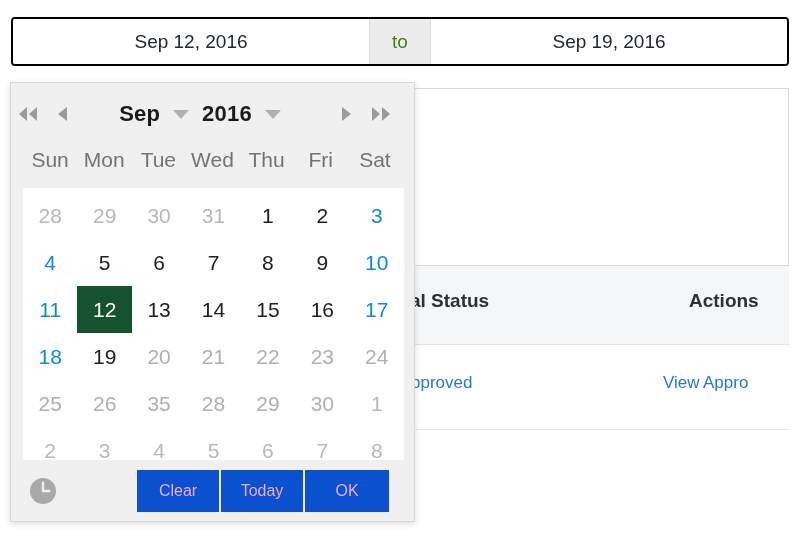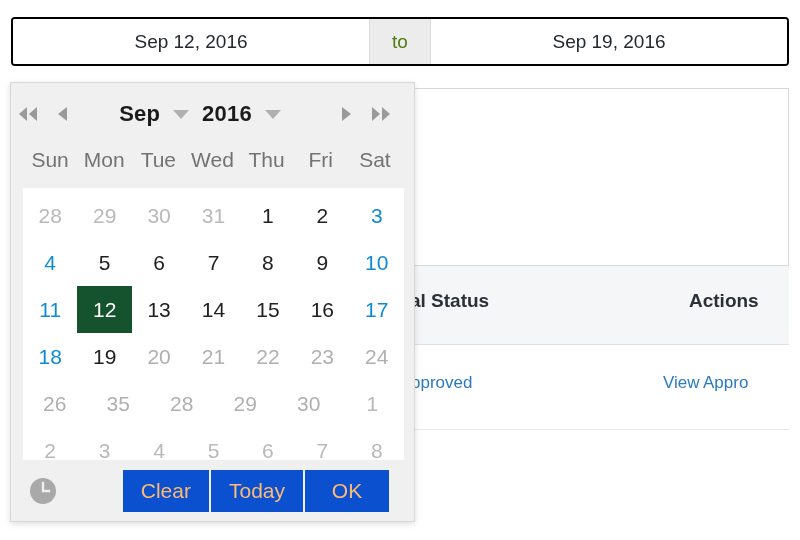--- a/index.html
+++ b/index.html
@@ -216,22 +216,22 @@
     width: 30px; height: 30px;
     cursor: pointer;
     display: block;
   }
   .foot-spacer { flex: 1 1 auto; }
   .btn {
     height: 42px;
     min-width: 84px;
     padding: 0 18px;
     background: #0b50cf;
-    color: #fdba74;
-    font-size: 21px;
+    color: #f0abfc;
+    font-size: 16px;
     font-family: "Liberation Sans", sans-serif;
     border: none;
     border-right: 2px solid #f0f0f0;
     cursor: pointer;
     line-height: 42px;
   }
   .btn:last-of-type { border-right: none; margin-right: 25px; }
 </style>
 </head>
 <body>
@@ -352,20 +352,21 @@
         <div class="week">
           <div class="day weekend">18</div>
           <div class="day">19</div>
           <div class="day disabled">20</div>
           <div class="day disabled">21</div>
           <div class="day disabled">22</div>
           <div class="day disabled">23</div>
           <div class="day disabled">24</div>
         </div>
         <div class="week">
+          <div class="day disabled">25</div>
           <div class="day disabled">26</div>
           <div class="day disabled">35</div>
           <div class="day disabled">28</div>
           <div class="day disabled">29</div>
           <div class="day disabled">30</div>
           <div class="day muted">1</div>
         </div>
         <div class="week">
           <div class="day muted">2</div>
           <div class="day muted">3</div>

